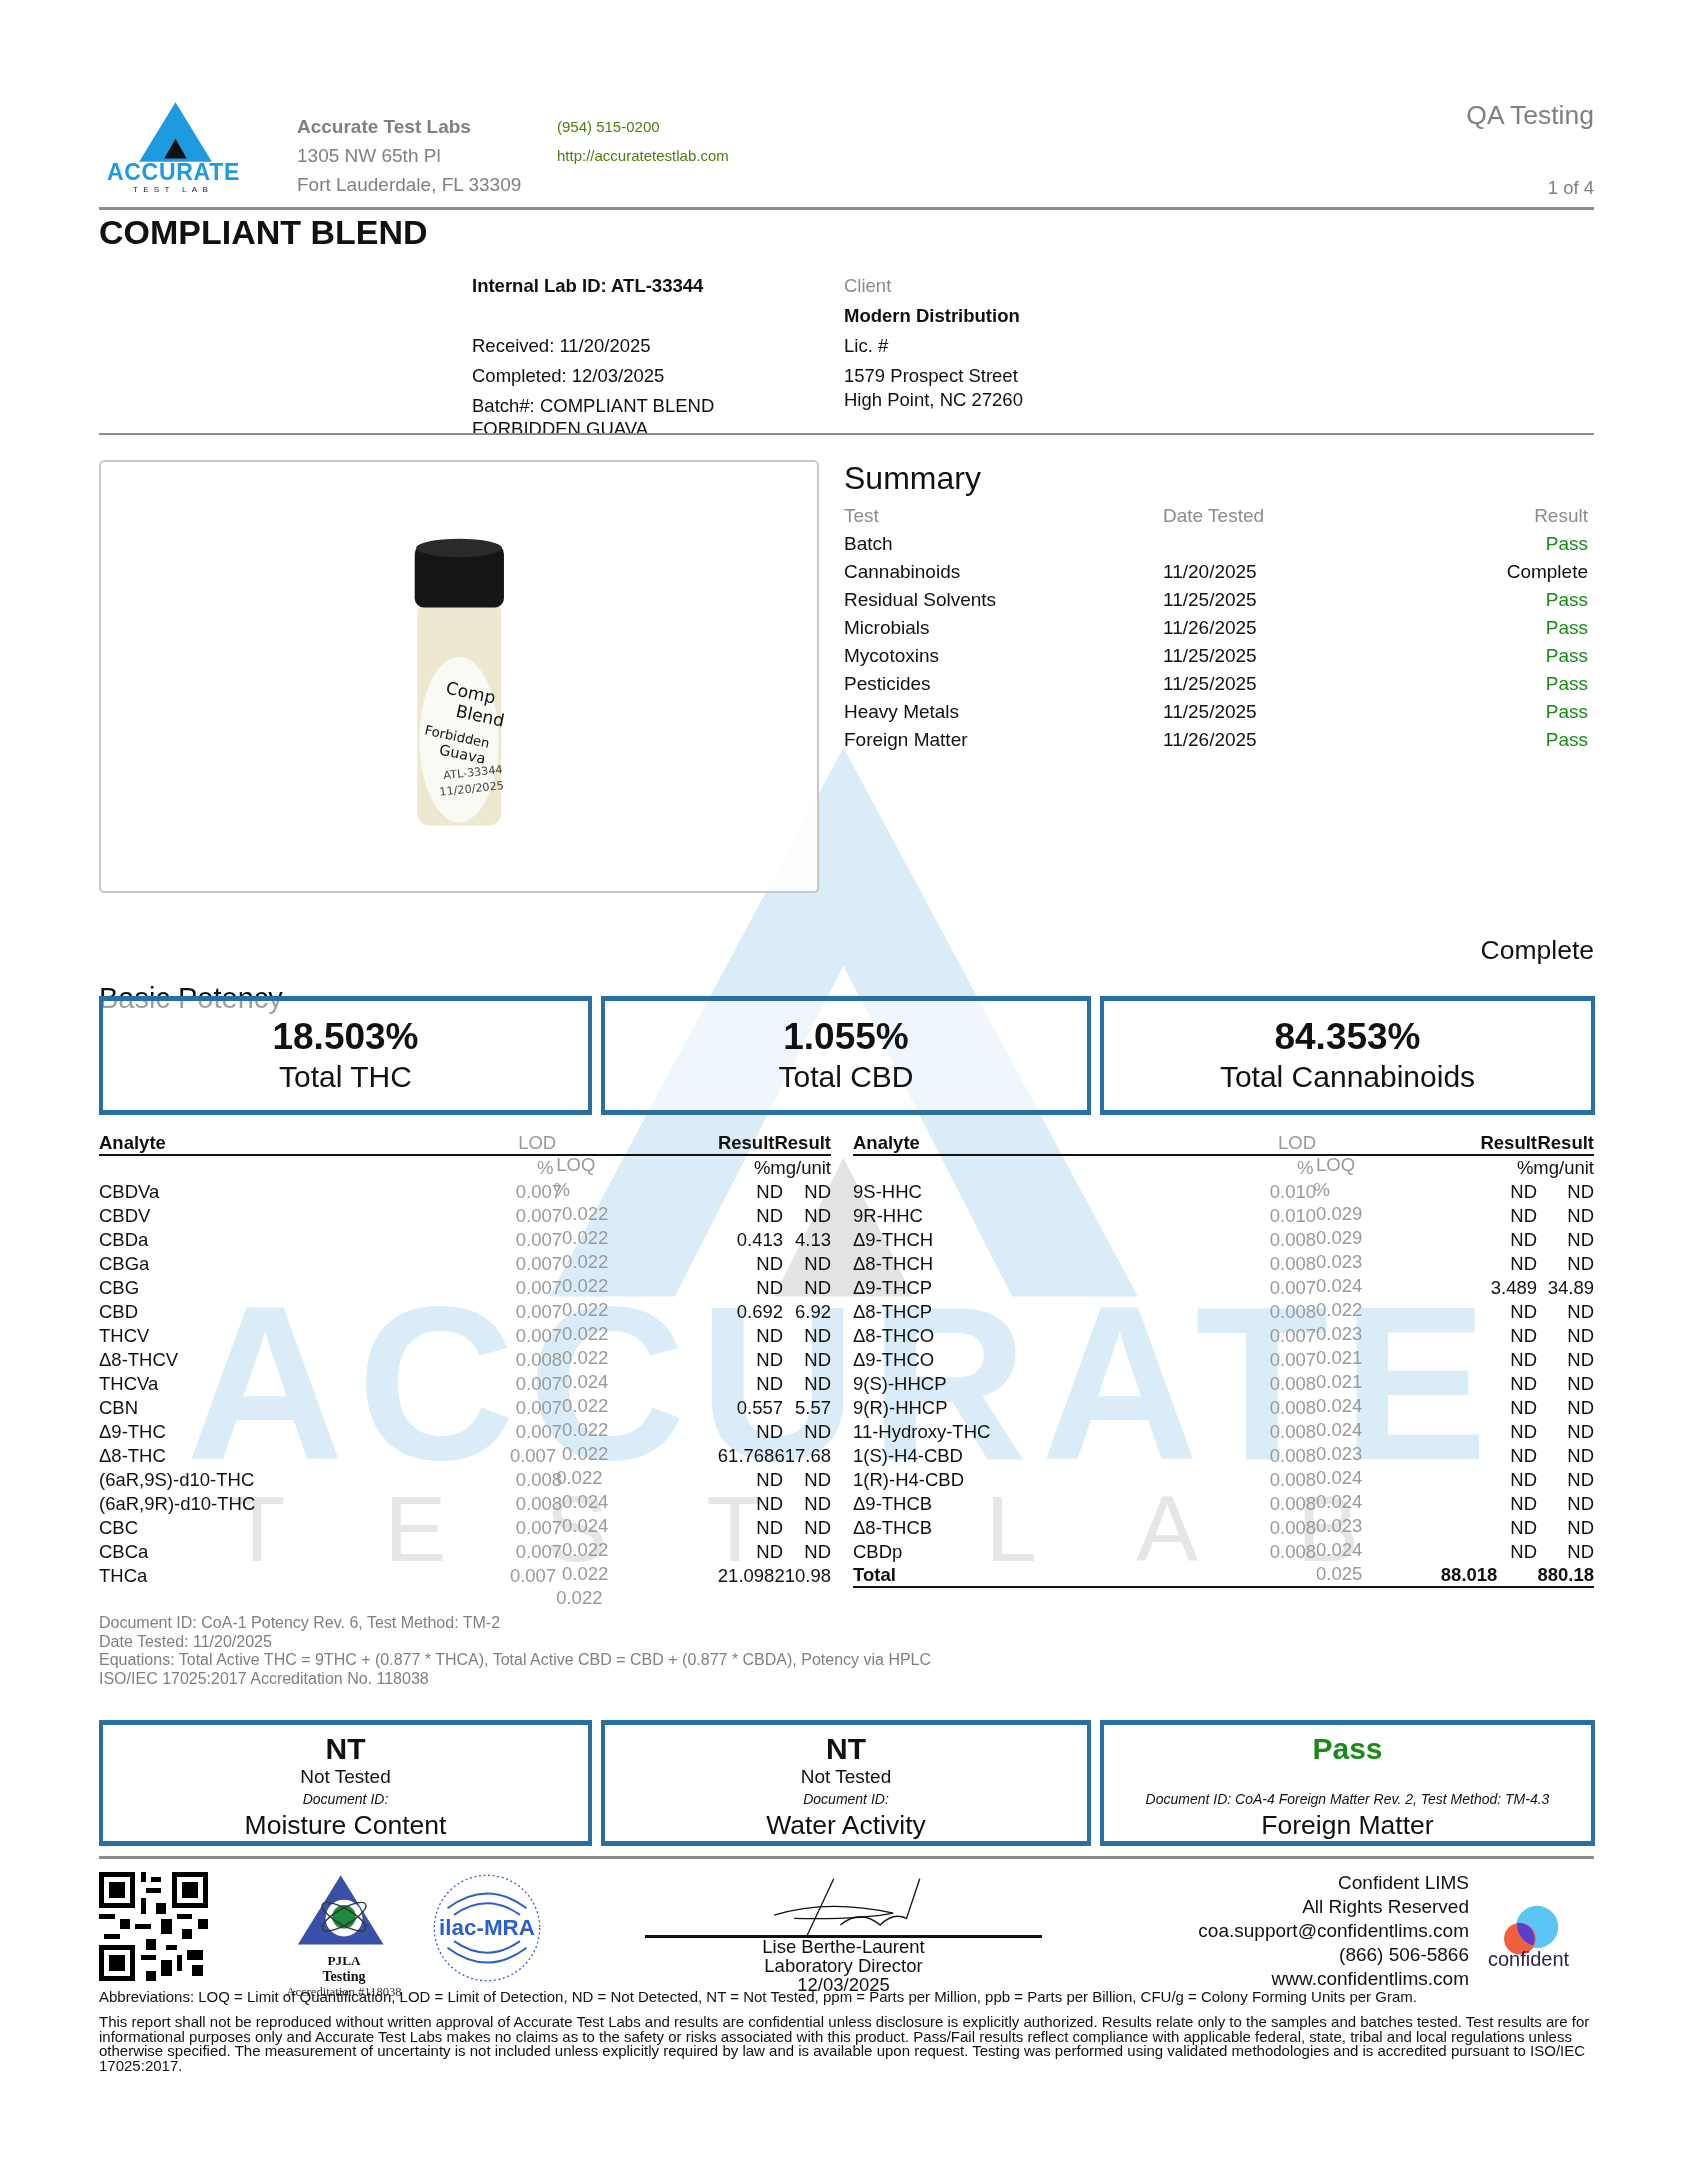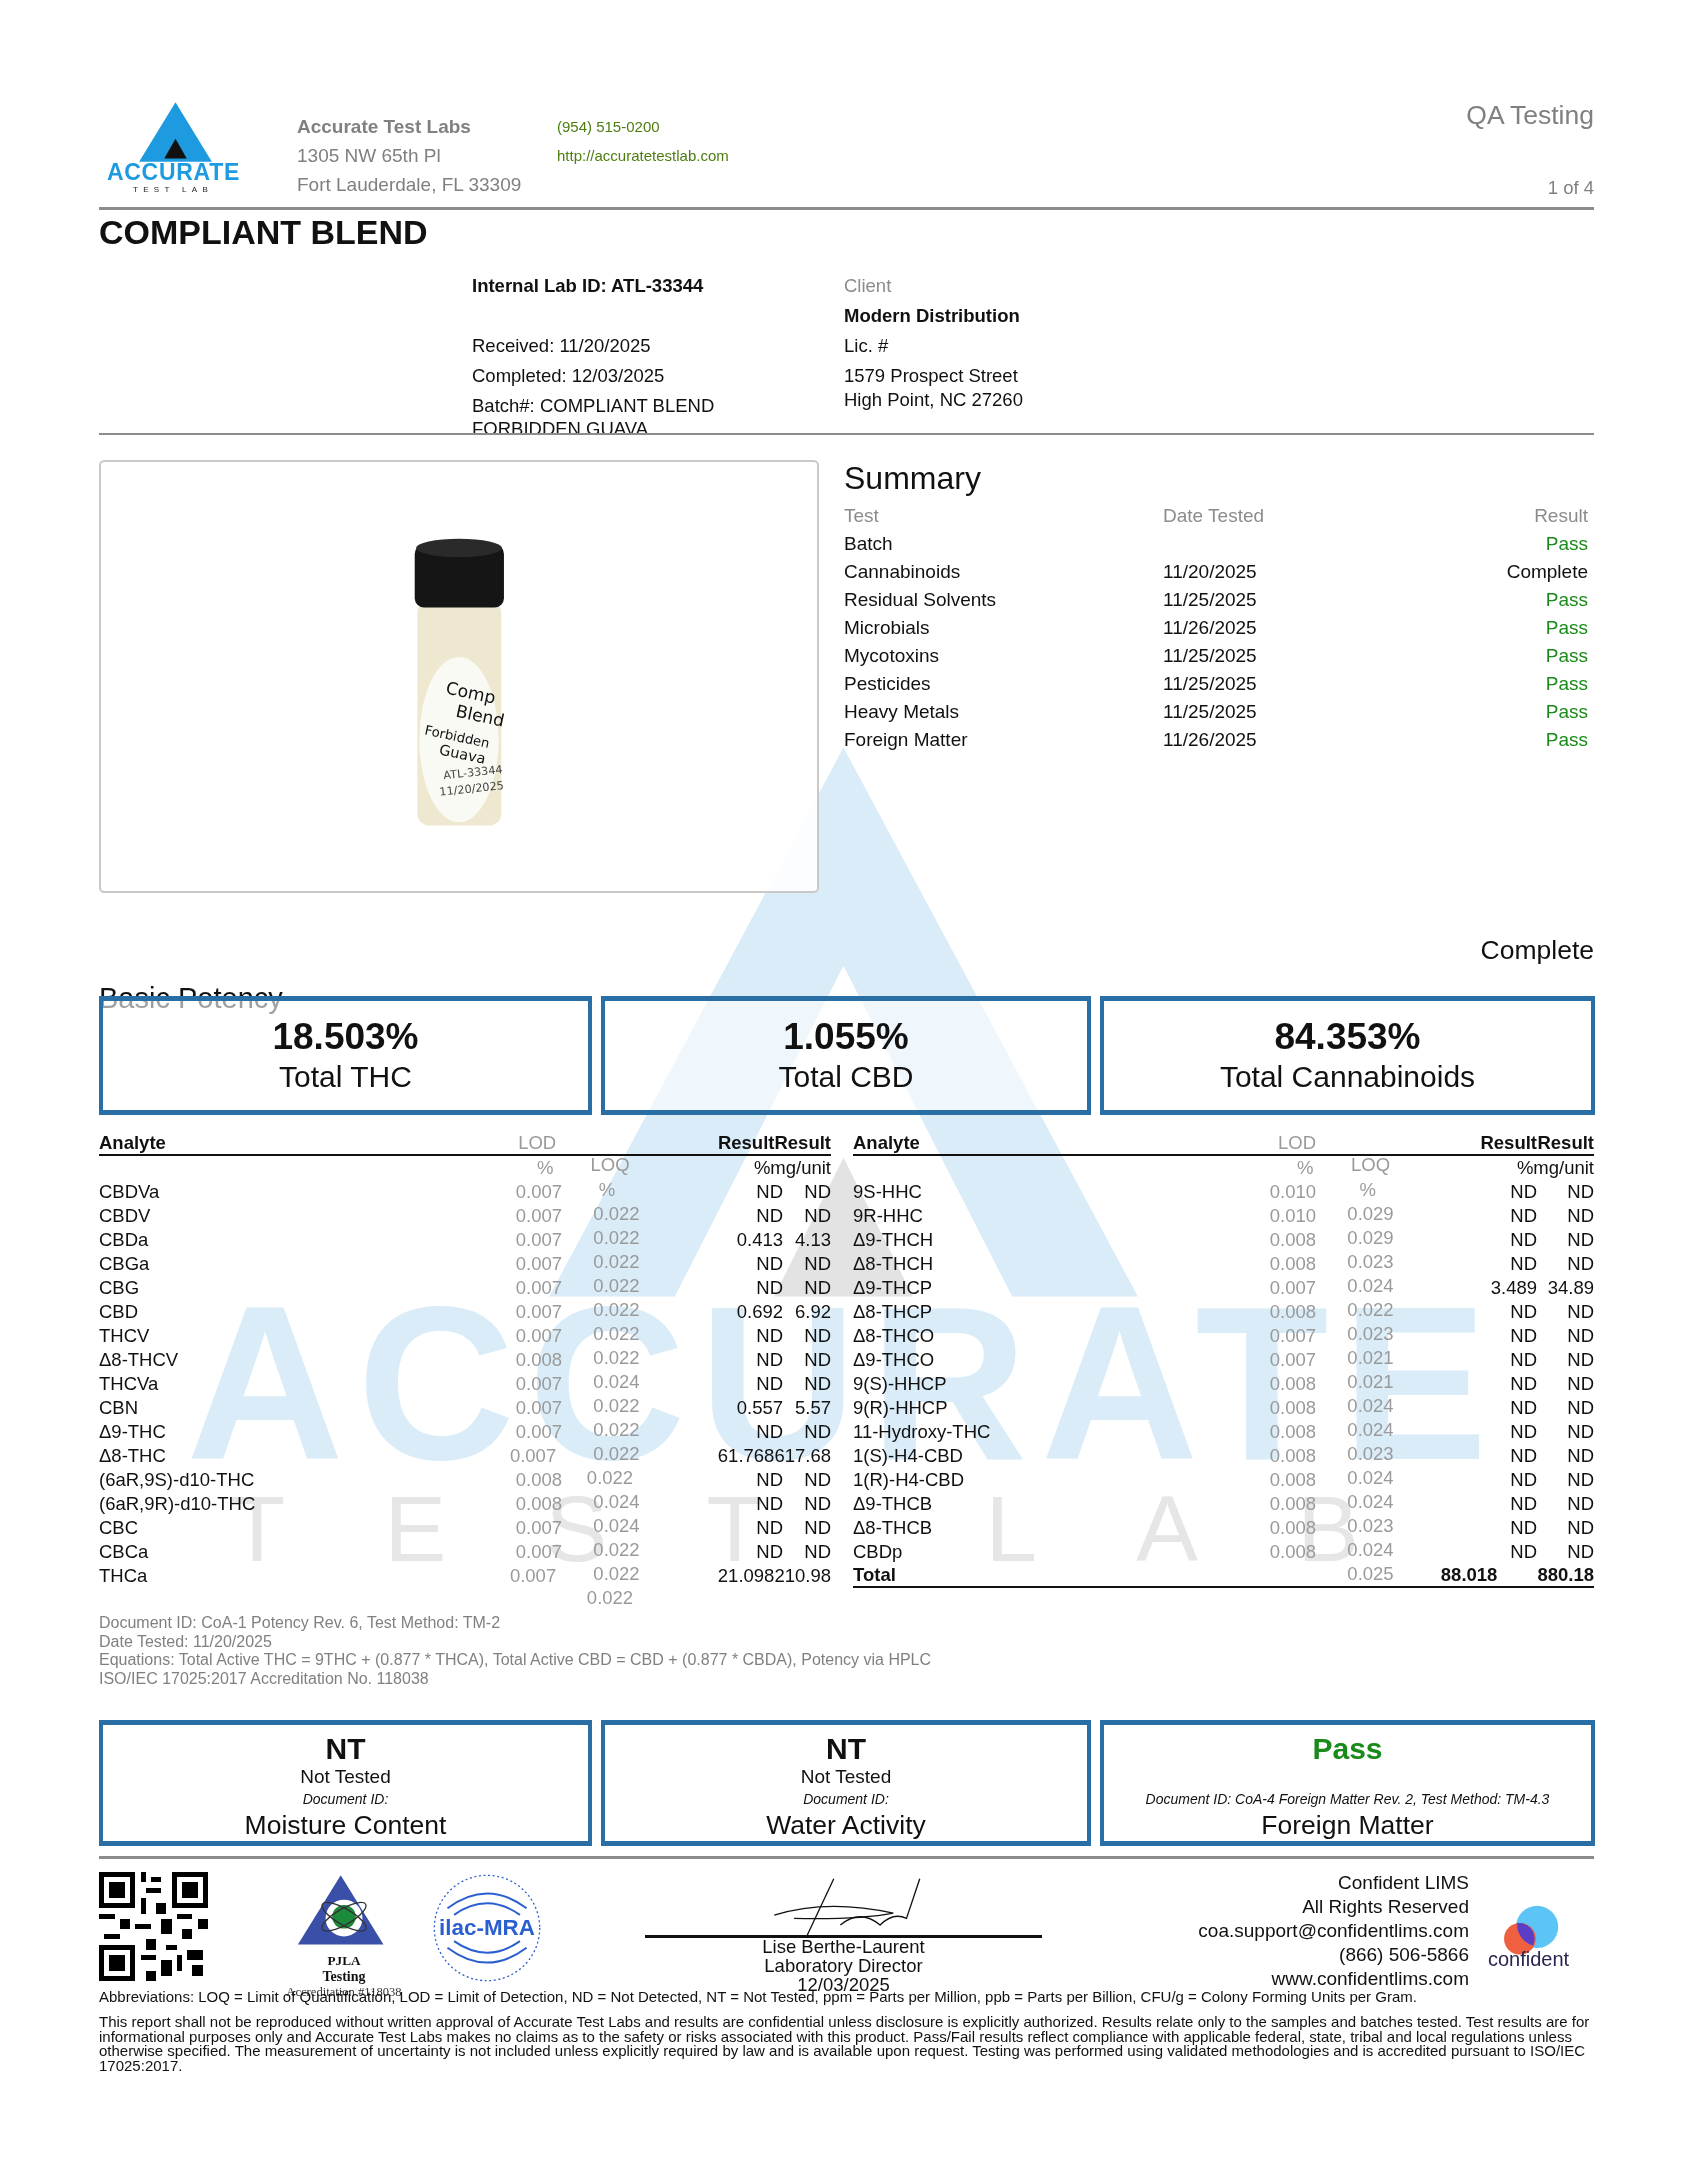--- a/index.html
+++ b/index.html
@@ -47,21 +47,21 @@
   .card { position: absolute; border: 4px solid #2a6ea6; border-top-width: 5.3px; border-bottom-width: 5.3px; background: rgba(255,255,255,0.6); text-align: center; }
   .card .big { font-size: 37px; font-weight: bold; margin-top: 14.6px; }
   .card .lbl { font-size: 30px; margin-top: 2.6px; }
 
   
   .atable { position: absolute; top: 1131px; width: 732px; font-size: 18.5px; }
   .atable .hrow, .atable .row, .atable .urow { display: flex; height: 24px; align-items: center; }
   .atable .hrow { font-weight: bold; border-bottom: 2.6px solid #111; height: 25px; }
   .atable .an { width: 357px; }
   .atable .lod { width: 106px; text-align: right; color: #9a9a9a; }
-  .atable .loq { width: 109px; text-align: center; color: #9a9a9a; margin-top: 44px; }
+  .atable .loq { width: 109px; text-align: left; color: #9a9a9a; margin-top: 44px; }
   .atable .r1 { width: 112px; text-align: right; }
   .atable .r2 { flex: 1; text-align: right; }
   .atable .hrow .lod, .atable .hrow .loq { color: #9a9a9a; font-weight: normal; }
   .atable .tot { font-weight: bold; border-bottom: 2px solid #111; gap: 40px; }
 
   .notes { position: absolute; left: 99px; top: 1614px; font-size: 16px; line-height: 18.5px; color: #808080; }
 
   .tcard { position: absolute; top: 1720px; height: 126px; border: 4px solid #2a6ea6; border-top-width: 5.3px; border-bottom-width: 5.3px; text-align: center; background: rgba(255,255,255,0.85); }
   .tcard .v { font-size: 30px; font-weight: bold; margin-top: 6.6px; }
   .tcard .s { font-size: 19px; line-height: 21px; }

